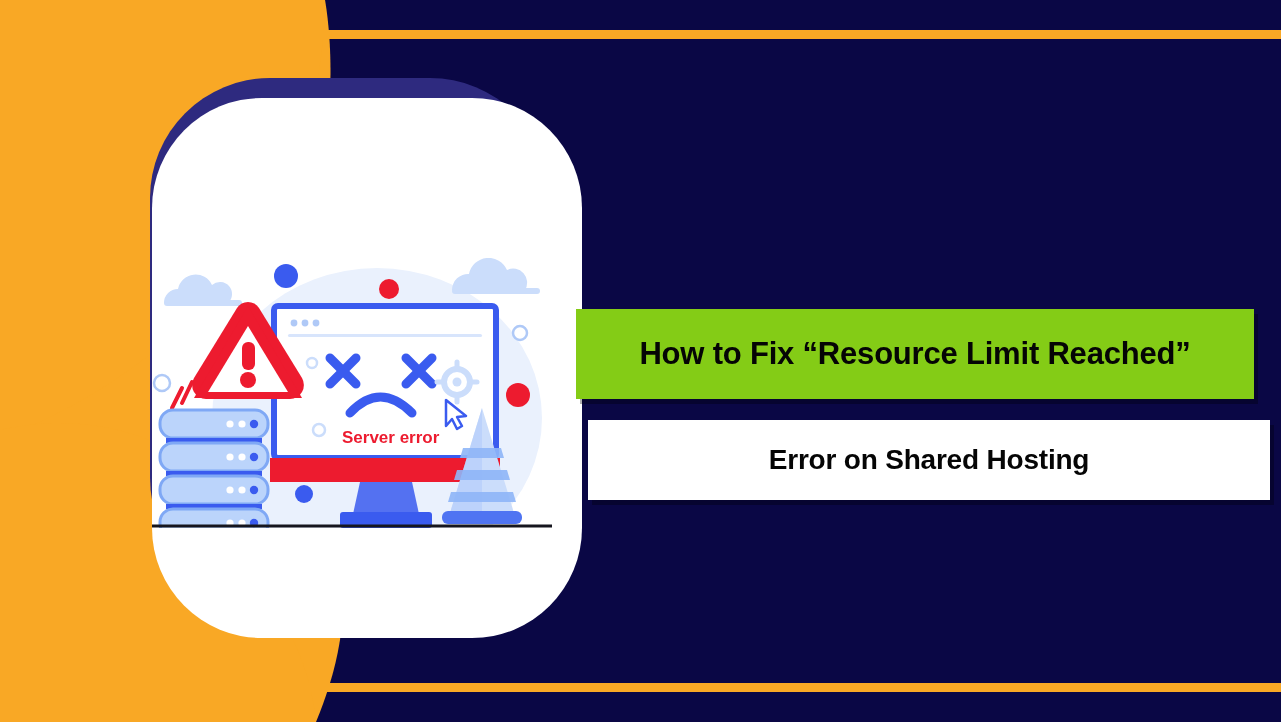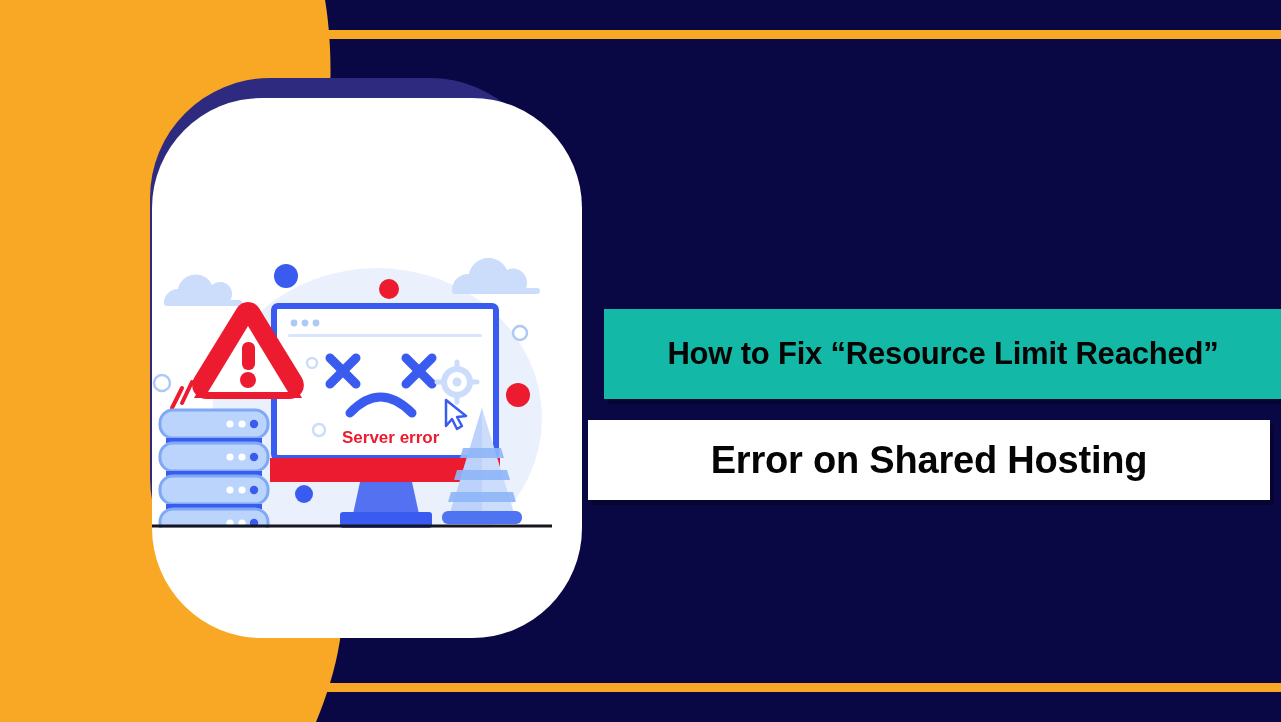--- a/index.html
+++ b/index.html
@@ -67,41 +67,41 @@
   
   .title-box {
     position: absolute;
     display: flex;
     align-items: center;
     justify-content: center;
     box-sizing: border-box;
     box-shadow: 4px 5px 0 rgba(0,0,0,0.30);
   }
   .title-box.primary {
-    left: 604px;
+    left: 576px;
     top: 309px;
     width: 678px;
     height: 90px;
-    background: #14b8a6;
+    background: #84cc16;
   }
   .title-box.secondary {
     left: 588px;
     top: 420px;
     width: 682px;
     height: 80px;
     background: #ffffff;
   }
   .title-text {
     font-weight: bold;
     color: #050505;
     letter-spacing: -0.2px;
     white-space: nowrap;
   }
   .title-box.primary .title-text { font-size: 31px; }
-  .title-box.secondary .title-text { font-size: 38px; }
+  .title-box.secondary .title-text { font-size: 28px; }
 </style>
 </head>
 <body>
 
 <div id="canvas">
 
   <div class="bg-navy"></div>
 
   <svg width="1281" height="722" style="position:absolute;left:0;top:0;">
     <path d="M0,0 L325,0 C325,0 348,120 300,235 C252,350 0,360 0,360 Z" fill="#F9A825"></path>

